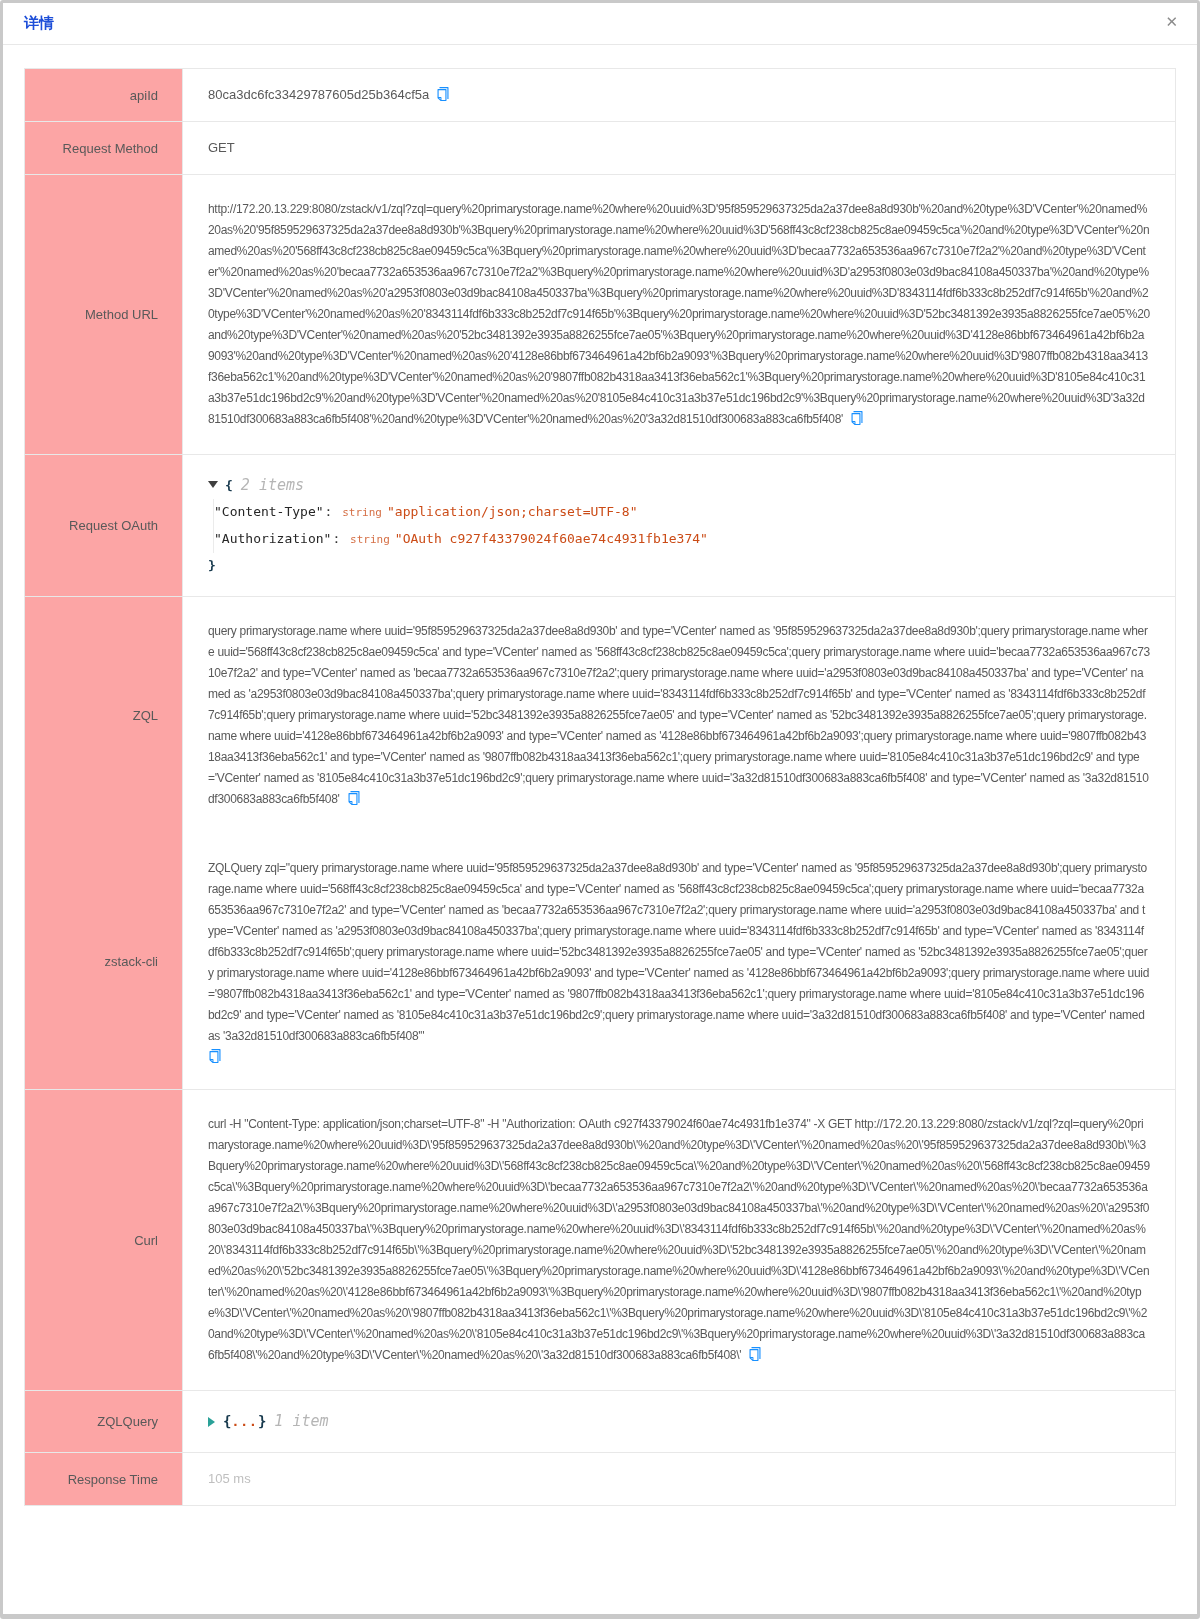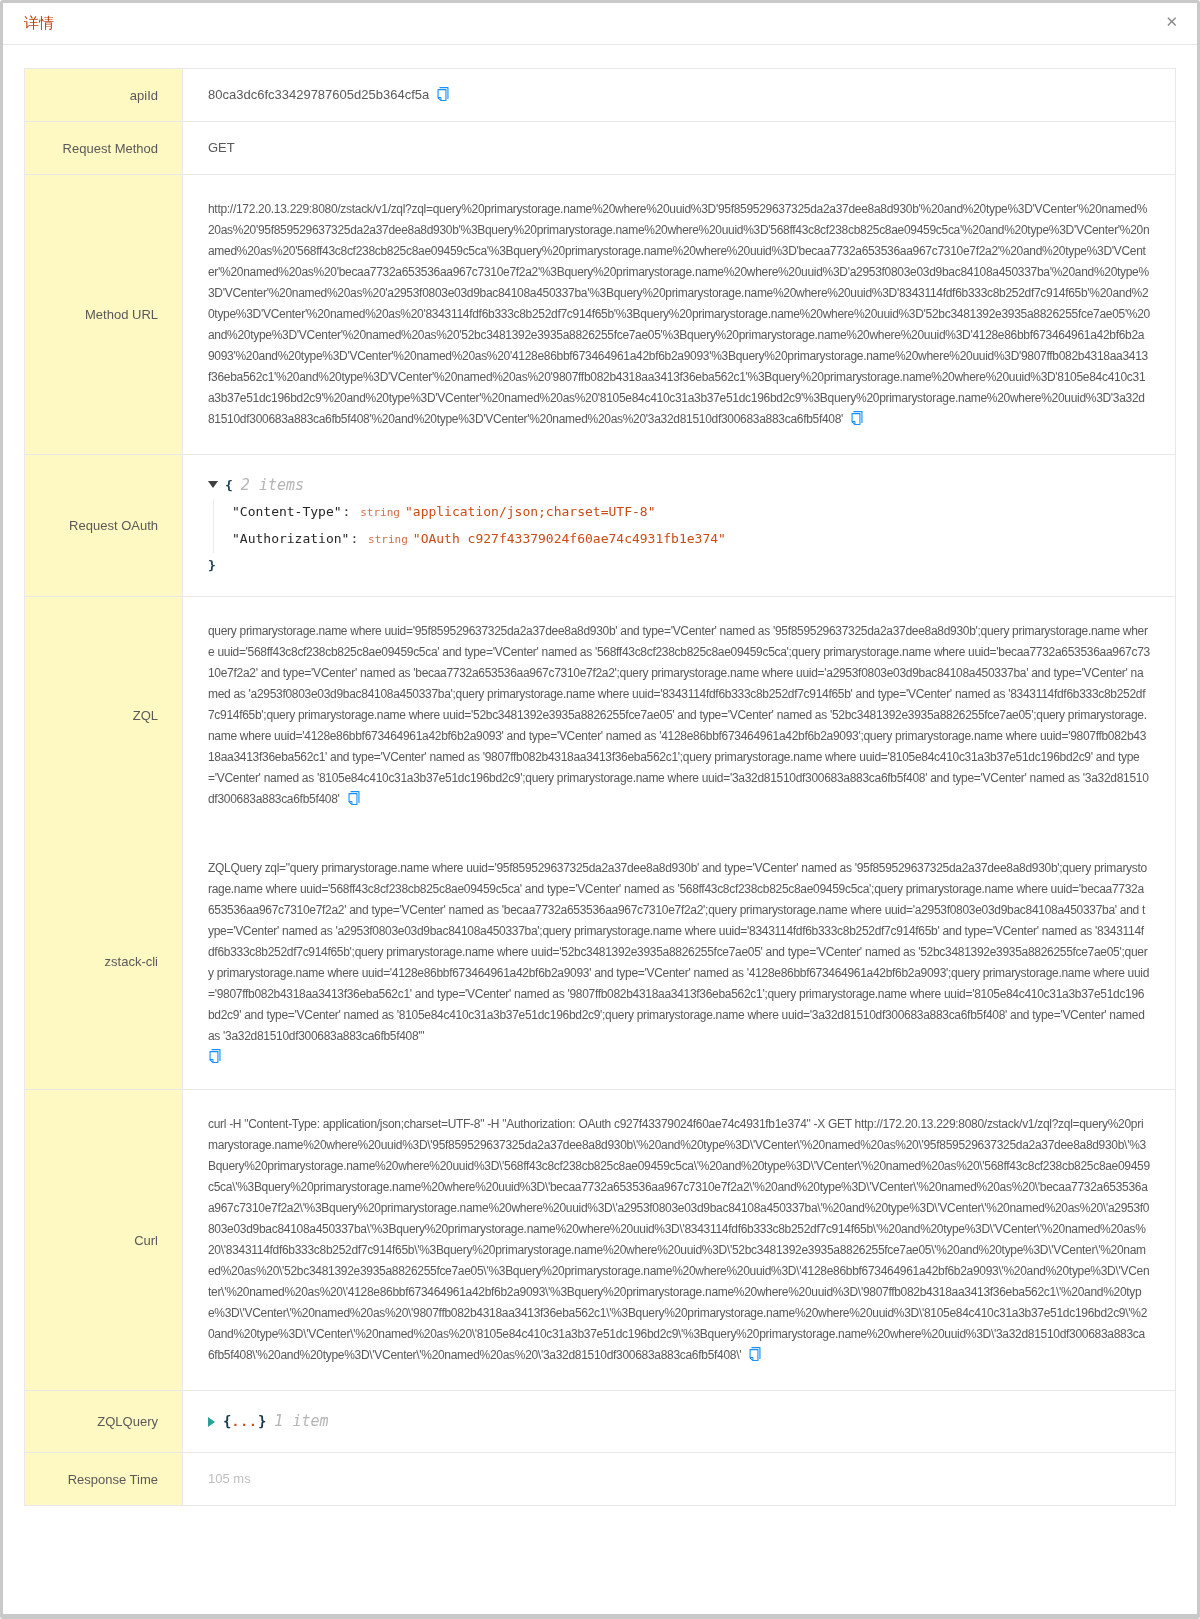--- a/index.html
+++ b/index.html
@@ -10,35 +10,35 @@
     border:3px solid #c9c9c9; border-bottom-width:5px; border-radius:3px;
     font-family:"Liberation Sans", sans-serif;
     color:#595959;
     position:relative;
   }
   
   .modal-header {
     height:42px; border-bottom:1px solid #e8e8e8;
     display:flex; align-items:center; padding:0 21px;
   }
-  .modal-title { font-size:15px; color:#c2410c; font-weight:400; }
+  .modal-title { font-size:15px; color:#1d4ed8; font-weight:700; }
   .modal-close {
     position:absolute; top:11px; right:19px;
     font-size:15px; color:#8c8c8c; cursor:pointer; line-height:1;
     font-weight:400;
   }
   
   .modal-body { padding:23px 21px 0 21px; }
   .detail-table { border:1px solid #e8e8e8; width:100%; }
   .trow { display:flex; border-bottom:1px solid #e8e8e8; }
   .trow:last-child { border-bottom:none; }
   .trow.no-divider { border-bottom:none; }
   .tlabel {
     width:158px; flex:0 0 158px;
-    background:#fef9c3; border-right:1px solid #e8e8e8;
+    background:#fca5a5; border-right:1px solid #e8e8e8;
     display:flex; align-items:center; justify-content:flex-end;
     padding-right:24px;
     font-size:13px; color:#595959;
   }
   .tcontent {
     flex:1 1 auto; min-width:0;
     padding:15px 25px;
     font-size:13px; line-height:22px; color:#595959;
     word-break:break-all;
   }
@@ -65,21 +65,21 @@
     border-left:5px solid transparent; border-right:5px solid transparent;
     border-top:7px solid #3f3f3f; margin-right:7px; vertical-align:2px;
   }
   .arrow-right {
     display:inline-block; width:0; height:0; cursor:pointer;
     border-top:5px solid transparent; border-bottom:5px solid transparent;
     border-left:7px solid #2aa198; margin-right:8px; vertical-align:-1px;
   }
   .jbrace { color:#16384c; font-weight:700; }
   .jcount { color:#b5b5b5; font-style:italic; font-size:15px; margin-left:8px; }
-  .jchildren { margin-left:5px; border-left:1px solid #ebebeb; padding-left:18px; }
+  .jchildren { margin-left:5px; border-left:1px solid #ebebeb; }
   .jkey { color:#262626; }
   .q::before, .q::after { content:'"'; }
   .jcolon { color:#333333; margin:0 2px 0 1px; }
   .jtype { color:#d56f45; font-size:11px; margin-right:5px; }
   .jval { color:#cb4b16; }
   .jdots { color:#cb4b16; font-weight:700; letter-spacing:1px; }
   .jresp .jbrace { font-size:14px; }
 </style>
 </head>
 <body>

